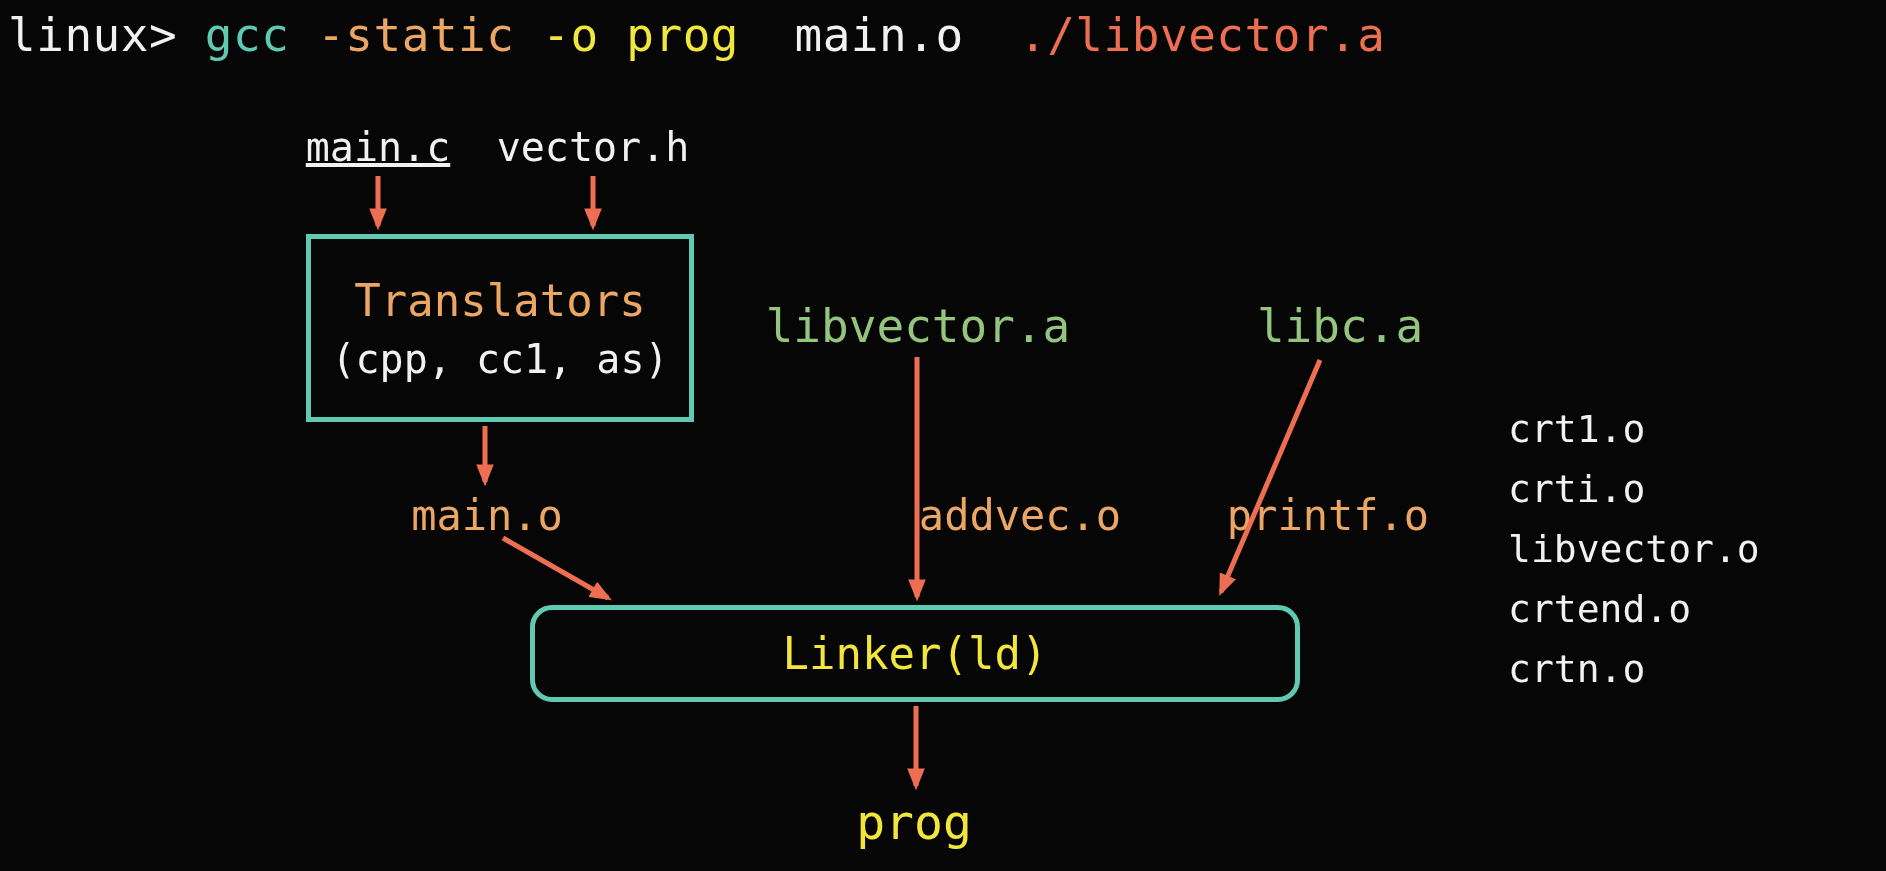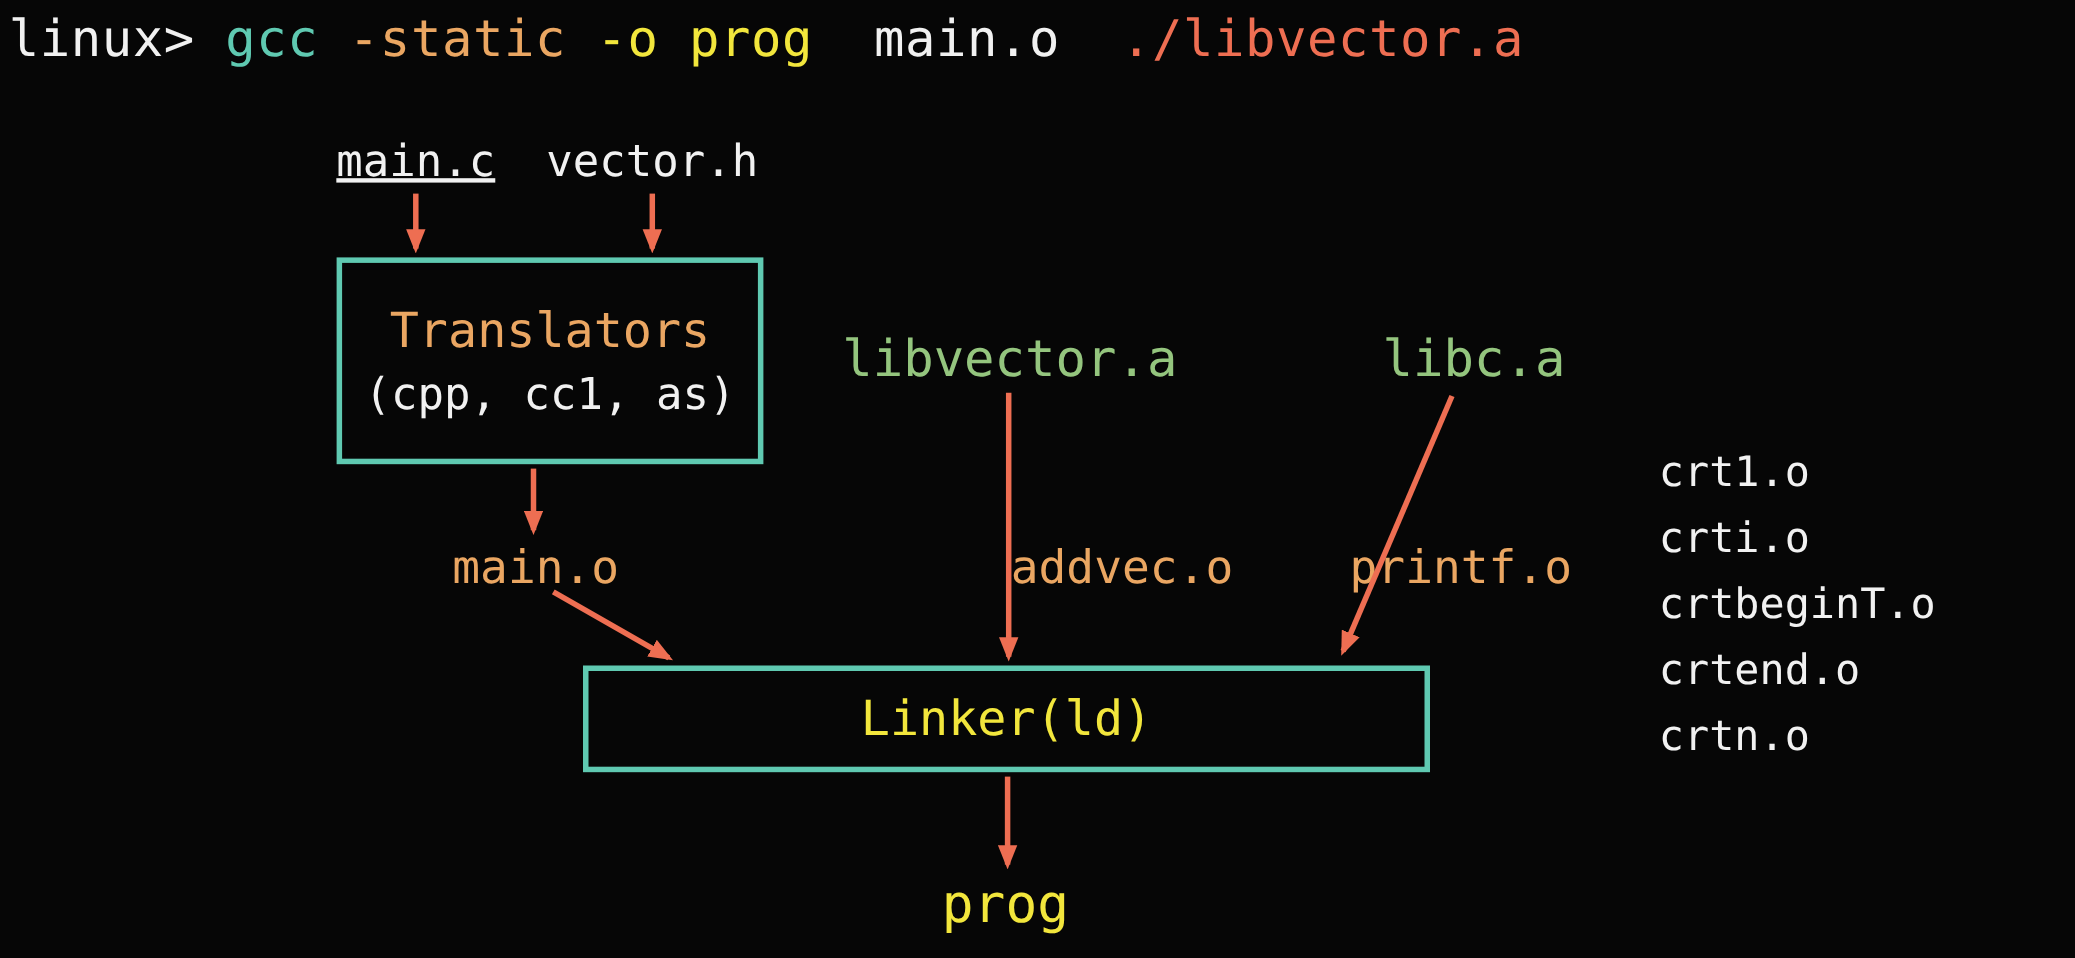--- a/index.html
+++ b/index.html
@@ -49,21 +49,21 @@
     align-items: center; justify-content: center;
     background: transparent;
   }
   #translators-box { left: 306px; top: 234px; width: 388px; height: 188px; gap: 10px; }
   #translators-box .box-title { font-size: 44px; }
   #translators-box .box-sub   { font-size: 40px; }
 
   .lib-label { top: 299px; font-size: 46px; }
   .obj-label { top: 491px; font-size: 42px; }
 
-  #linker-box { left: 530px; top: 605px; width: 770px; height: 97px; }
+  #linker-box { left: 530px; top: 605px; width: 770px; height: 97px; border-radius: 22px; }
   #linker-box .box-title { font-size: 44px; }
 
   #prog-label { top: 794px; font-size: 48px; }
 
   #crt-list {
     left: 1508px; top: 399px;
     font-size: 38px; line-height: 60px;
   }
 
   #arrows-layer { position: absolute; left: 0; top: 0; pointer-events: none; }
@@ -96,21 +96,21 @@
 
   <div id="linker-box" class="box">
     <div class="box-title yellow">Linker(ld)</div>
   </div>
 
   <div id="prog-label" class="abs cx yellow" style="left:914px;">prog</div>
 
   <div id="crt-list" class="abs white">
     <div>crt1.o</div>
     <div>crti.o</div>
-    <div>crtbeginT.o</div>
+    <div>libvector.o</div>
     <div>crtend.o</div>
     <div>crtn.o</div>
   </div>
 
   <svg id="arrows-layer" width="1886" height="871" viewBox="0 0 1886 871">
     <defs>
       <marker id="arrowhead" viewBox="0 0 20 16" markerWidth="22" markerHeight="18" refX="16" refY="8" orient="auto" markerUnits="userSpaceOnUse">
         <path class="head" d="M0,0 L20,8 L0,16 Z"></path>
       </marker>
     </defs>

